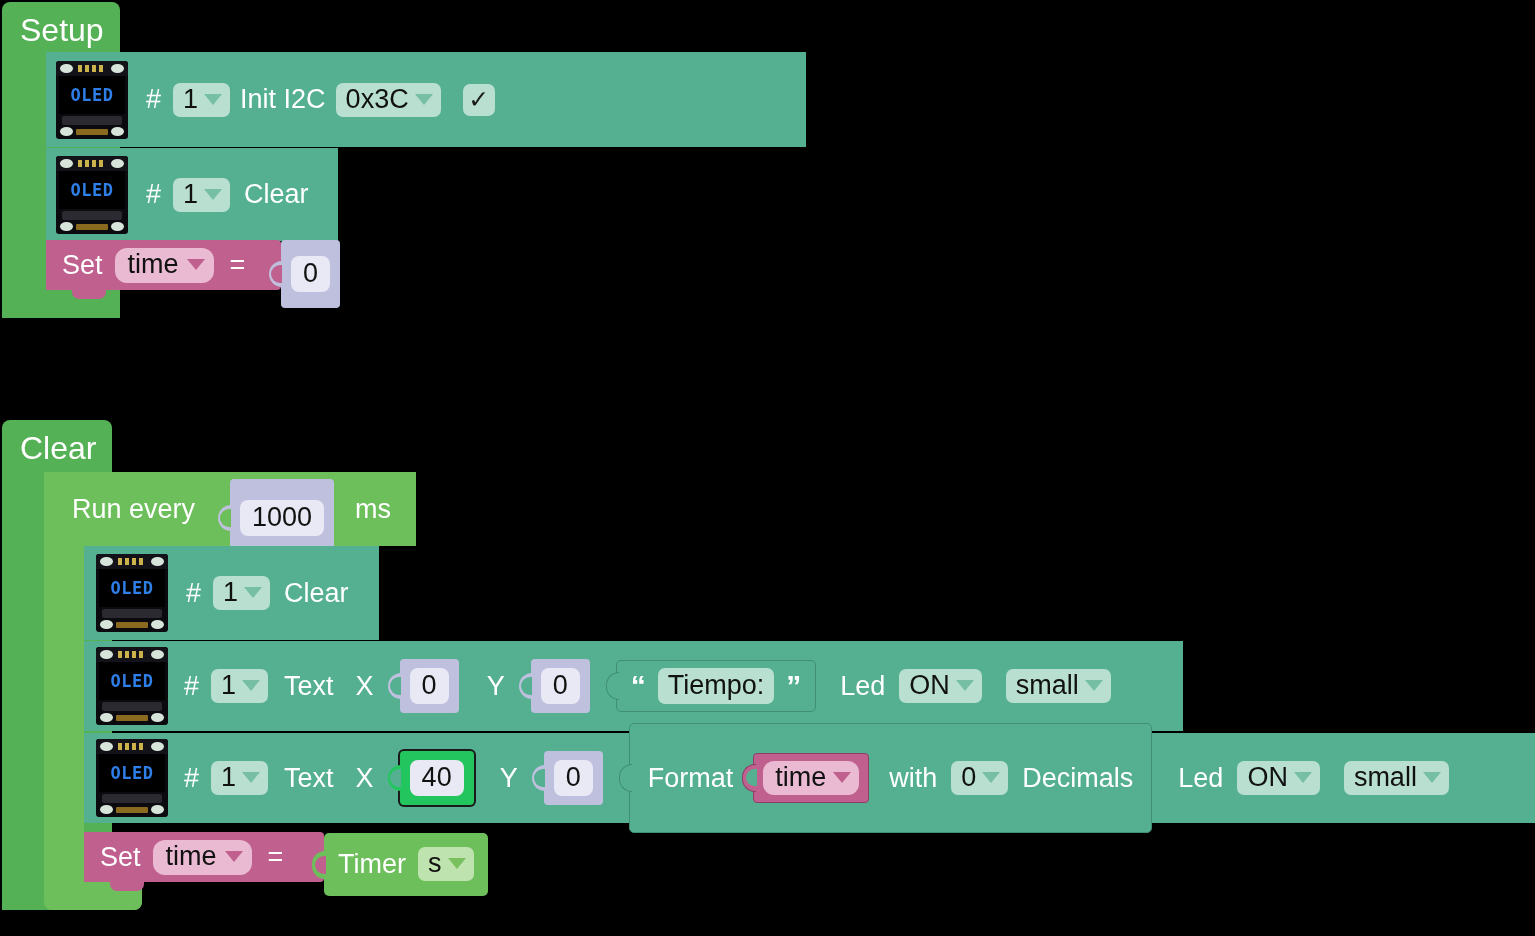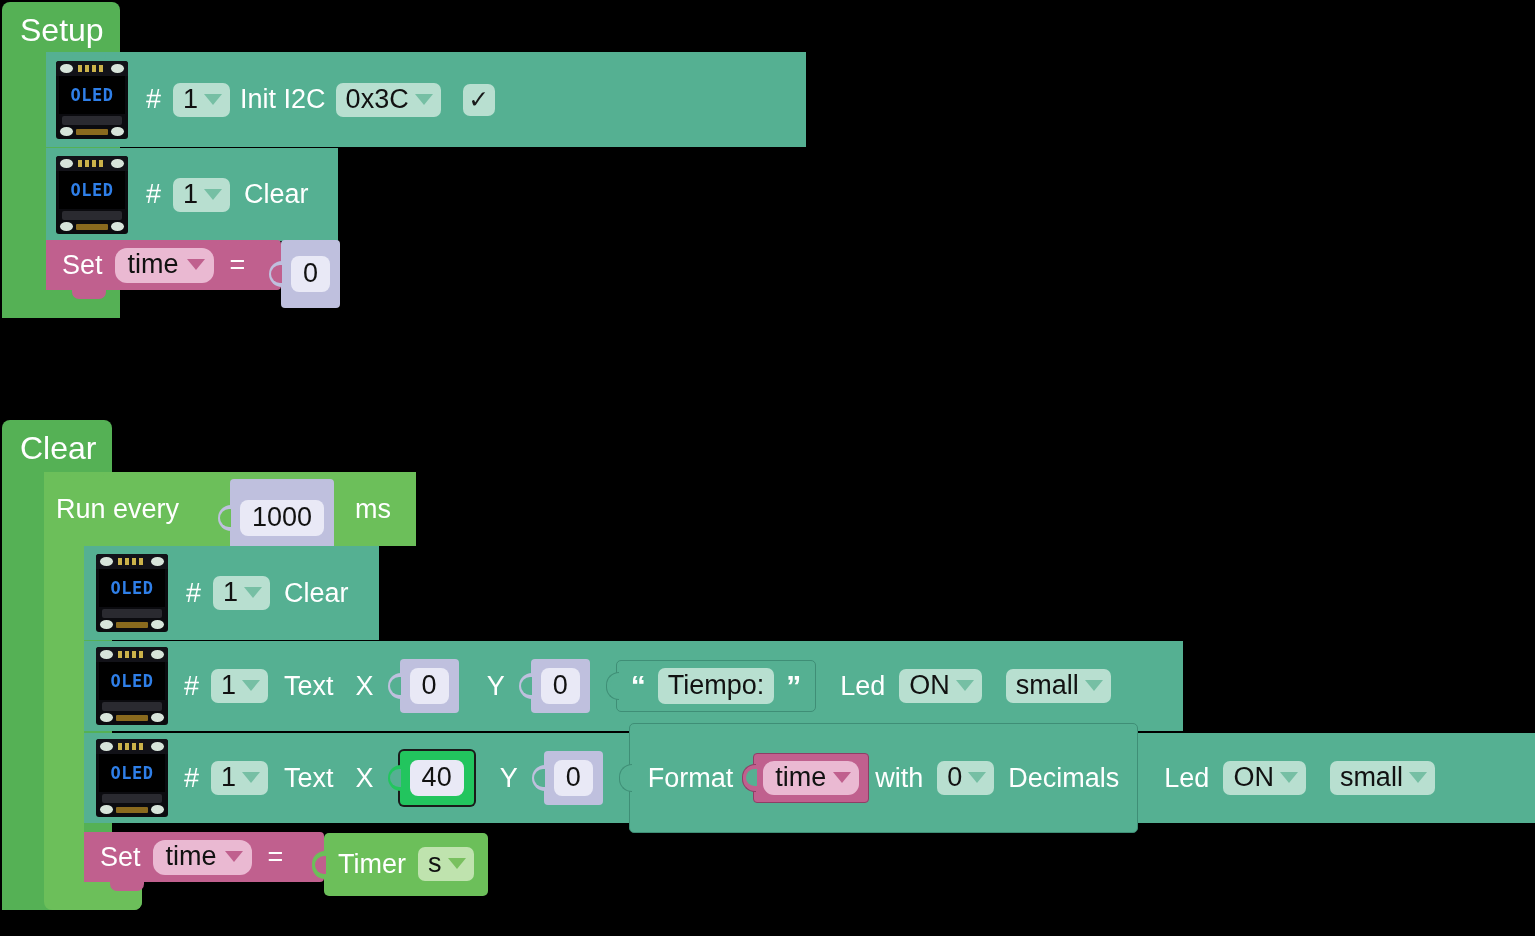--- a/index.html
+++ b/index.html
@@ -211,21 +211,21 @@
 <div class="num onPink" style="position:absolute;left:281px;top:240px;height:50px;">
   <span class="plug"></span>
   <span class="fld">0</span>
 </div>
 
 <div class="blk hat" style="left:2px;top:420px;width:110px;height:490px;border-radius:8px 8px 0 0;">
   <div class="hat-label" style="left:18px;top:12px;">Clear</div>
 </div>
 <div class="foot" style="left:2px;top:874px;width:140px;height:36px;border-radius:0 0 8px 8px;"></div>
 
-<div class="blk green2 row" style="left:44px;top:472px;width:372px;height:74px;padding-left:12px;">
+<div class="blk green2 row" style="left:44px;top:472px;width:372px;height:74px;padding-left:28px;">
   <div class="notch" style="background:#6cbf5a;"></div>
   <span class="lbl" style="margin-right:22px;">Run every</span>
 </div>
 <div class="num onGreen" style="position:absolute;left:230px;top:479px;height:60px;">
   <span class="plug"></span>
   <span class="fld">1000</span>
 </div>
 <span class="lbl" style="position:absolute;left:355px;top:496px;color:#fff;">ms</span>
 
 <div class="spine2" style="left:44px;top:546px;width:40px;height:336px;"></div>
@@ -352,21 +352,21 @@
   <span class="rep" style="margin-left:26px;gap:0;padding:29px 18px;">
     <span class="plug"></span>
     <span class="lbl" style="margin-right:20px;">Format</span>
     <span class="varchip">
       <span class="plug"></span>
       <span class="vfld">
         <span>time</span>
         <span class="car"></span>
       </span>
     </span>
-    <span class="lbl" style="margin-left:6px;">with</span>
+    <span class="lbl" style="margin-left:20px;">with</span>
     <span class="dd" style="margin-left:14px;">
       <span>0</span>
       <span class="car"></span>
     </span>
     <span class="lbl" style="margin-left:14px;">Decimals</span>
   </span>
 
   <span class="lbl" style="margin-left:26px;">Led</span>
   <span class="dd" style="margin-left:14px;">
     <span>ON</span>

